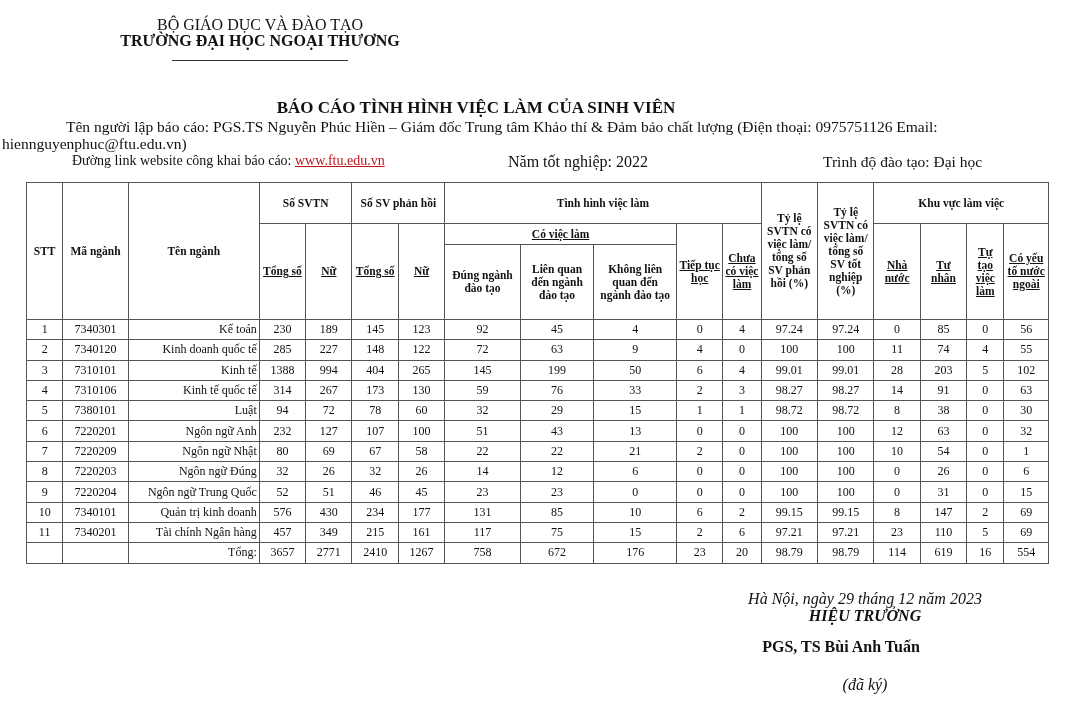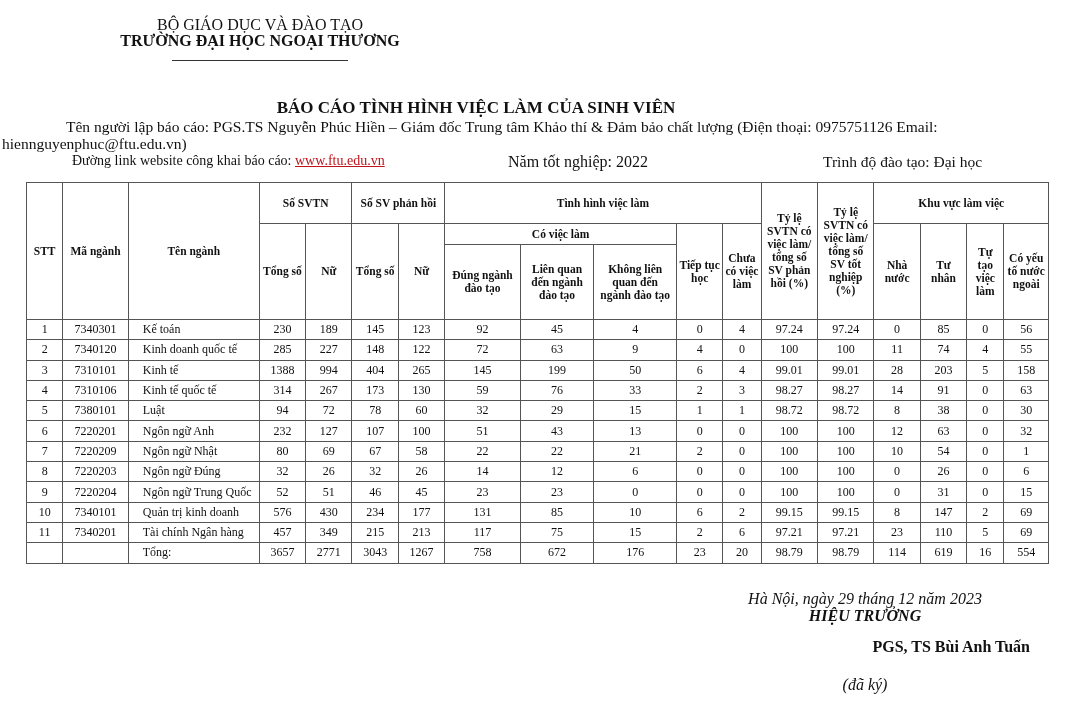--- a/index.html
+++ b/index.html
@@ -14,28 +14,28 @@
   .meta2 { position: absolute; left: 72px; top: 153px; font-size: 14px; white-space: nowrap; }
   .meta2 a { color: #c0141b; text-decoration: underline; }
   .meta-year { position: absolute; left: 508px; top: 153px; font-size: 16px; white-space: nowrap; }
   .meta-level { position: absolute; left: 823px; top: 153px; font-size: 15.5px; white-space: nowrap; }
 
   table.report { position: absolute; left: 26px; top: 182px; width: 1023px; border-collapse: collapse;
                  font-size: 11.5px; table-layout: fixed; }
   table.report th, table.report td { border: 1px solid #555; text-align: center; vertical-align: middle; padding: 0 2px; }
   table.report th { font-weight: bold; line-height: 13px; }
   table.report tr.h1 th { height: 40px; }
-  table.report tr.h2a th { height: 20px; }
+  table.report tr.h2a th { height: 20px; text-decoration: underline; }
   table.report tr.h2b th { height: 74px; }
   table.report tbody td { height: 19.3px; font-size: 12px; }
-  table.report td.name { text-align: left; padding-left: 14px; }
+  table.report td.name { text-align: right; padding-left: 14px; }
 
   .sig-date { position: absolute; left: 700px; width: 330px; top: 590px; text-align: center; font-size: 16px; font-style: italic; }
   .sig-role { position: absolute; left: 700px; width: 330px; top: 607px; text-align: center; font-size: 16px; font-weight: bold; font-style: italic; }
-  .sig-name { position: absolute; left: 700px; width: 330px; top: 638px; text-align: right; font-size: 16px; font-weight: bold; }
+  .sig-name { position: absolute; left: 676px; width: 330px; top: 638px; text-align: center; font-size: 16px; font-weight: bold; }
   .sig-signed { position: absolute; left: 700px; width: 330px; top: 676px; text-align: center; font-size: 16px; font-style: italic; }
 </style>
 </head>
 <body>
 
 <div class="hdr-ministry">BỘ GIÁO DỤC VÀ ĐÀO TẠO</div>
 <div class="hdr-school">TRƯỜNG ĐẠI HỌC NGOẠI THƯƠNG</div>
 <div class="hdr-rule"></div>
 
 <div class="title">BÁO CÁO TÌNH HÌNH VIỆC LÀM CỦA SINH VIÊN</div>
@@ -151,21 +151,21 @@
         <td>145</td>
         <td>199</td>
         <td>50</td>
         <td>6</td>
         <td>4</td>
         <td>99.01</td>
         <td>99.01</td>
         <td>28</td>
         <td>203</td>
         <td>5</td>
-        <td>158</td>
+        <td>102</td>
       </tr>
       <tr>
         <td>4</td>
         <td>7310106</td>
         <td class="name">Kinh tế quốc tế</td>
         <td>314</td>
         <td>267</td>
         <td>173</td>
         <td>130</td>
         <td>59</td>
@@ -300,40 +300,40 @@
         <td>2</td>
         <td>69</td>
       </tr>
       <tr>
         <td>11</td>
         <td>7340201</td>
         <td class="name">Tài chính Ngân hàng</td>
         <td>457</td>
         <td>349</td>
         <td>215</td>
-        <td>213</td>
+        <td>161</td>
         <td>117</td>
         <td>75</td>
         <td>15</td>
         <td>2</td>
         <td>6</td>
         <td>97.21</td>
         <td>97.21</td>
         <td>23</td>
         <td>110</td>
         <td>5</td>
         <td>69</td>
       </tr>
       <tr>
         <td></td>
         <td></td>
         <td class="name">Tổng:</td>
         <td>3657</td>
         <td>2771</td>
-        <td>3043</td>
+        <td>2410</td>
         <td>1267</td>
         <td>758</td>
         <td>672</td>
         <td>176</td>
         <td>23</td>
         <td>20</td>
         <td>98.79</td>
         <td>98.79</td>
         <td>114</td>
         <td>619</td>

